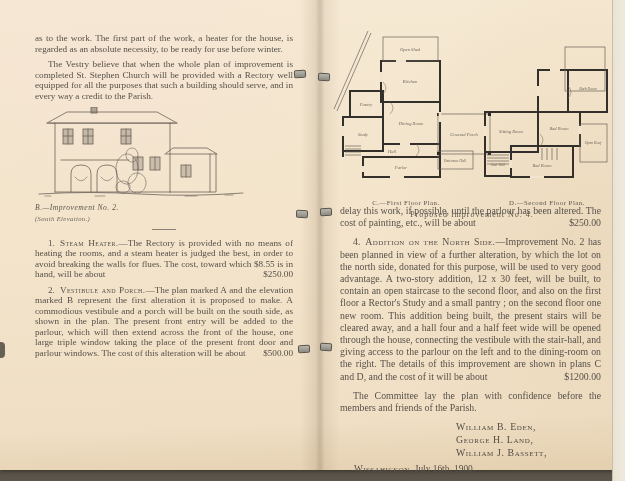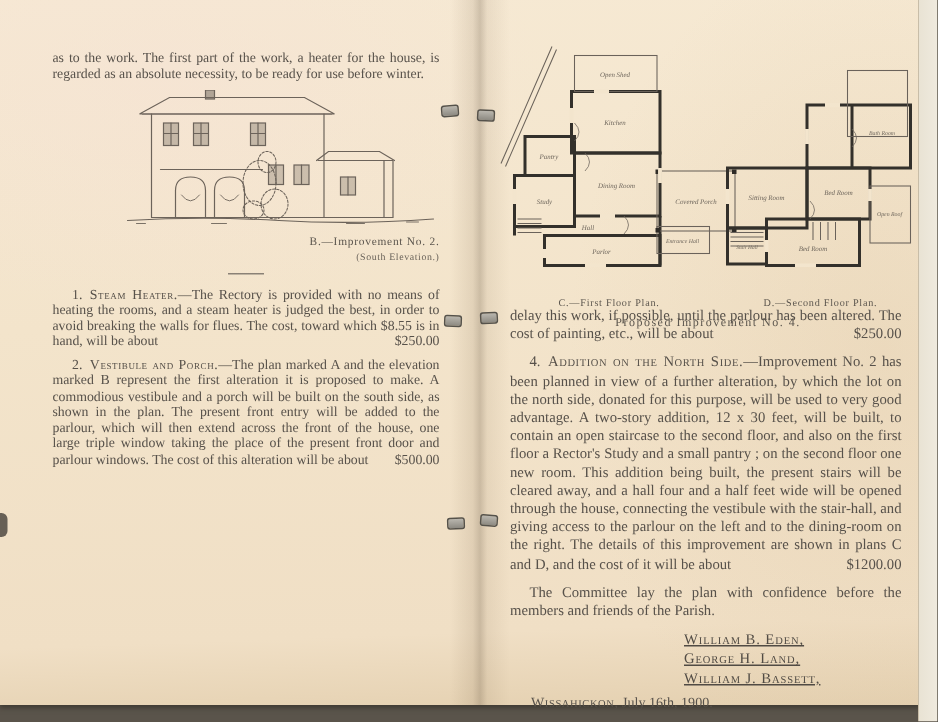--- a/index.html
+++ b/index.html
@@ -18,35 +18,35 @@
   .staple{position:absolute;width:10px;height:6px;background:linear-gradient(180deg,#b9b6ae,#8d8a82);border:1px solid #55524b;border-radius:2px;}
   .edge-mark{position:absolute;left:0;top:342px;width:5px;height:16px;background:#45403a;border-radius:0 4px 4px 0;opacity:.8;}
 
   
   .lp{position:absolute;left:35px;top:33px;width:258px;font-size:9.2px;line-height:10.5px;}
   .para{text-align:justify;margin:0 0 5px 0;}
   .para.indent{text-indent:13px;}
   .num{padding-right:5px;}
   .lead{font-variant:small-caps;letter-spacing:.4px;}
   .cost{float:right;}
-  .figure{margin:6px 0 4px 0;text-align:right;}
+  .figure{margin:6px 0 4px 0;text-align:left;font-style:italic;}
   .fig-cap{font-size:7.6px;letter-spacing:.5px;color:#5c564e;margin-top:3px;}
   .fig-subcap{font-size:6.6px;letter-spacing:.4px;color:#6a635a;margin-top:1px;}
   .heading{font-size:11px;letter-spacing:1.3px;text-align:center;color:#49443e;margin:9px 0 2px 0;font-weight:normal;}
   .rule{width:24px;height:1px;background:#8a8176;margin:4px auto 8px auto;}
 
   
   .plans{position:absolute;left:330px;top:26px;width:284px;height:176px;}
   .plan-cap{position:absolute;font-size:6.8px;letter-spacing:.5px;color:#5c564e;text-align:center;margin-top:19px;}
   .plan-cap.c{left:2px;top:154px;width:148px;}
   .plan-cap.d{left:152px;top:154px;width:130px;}
   .plan-cap.main{left:0;top:165px;width:284px;font-size:8px;letter-spacing:1px;}
   .rp{position:absolute;left:338px;top:205px;width:263px;font-size:9.8px;line-height:12.2px;}
   .rp .para{margin:0 0 7px 2px;}
-  .sig-block{margin:2px 0 0 118px;font-variant:small-caps;letter-spacing:.6px;line-height:12.8px;color:#514b44;text-decoration:underline;}
+  .sig-block{margin:2px 0 0 118px;font-variant:small-caps;letter-spacing:.6px;line-height:12.8px;color:#514b44;}
   .sig-role{font-style:italic;font-variant:normal;letter-spacing:.2px;margin-left:-18px;}
   .dateline{margin:3px 0 0 16px;font-size:9.4px;}
   .sc{font-variant:small-caps;letter-spacing:.4px;}
   svg text{font-family:"Liberation Serif","DejaVu Serif",serif;font-style:italic;fill:#6e665c;}
 </style>
 </head>
 <body>
 
 <div id="scan">
   <div class="paper"></div>
@@ -56,20 +56,21 @@
   <div class="staple" style="left:294px;top:70px;transform:rotate(-4deg)"></div>
   <div class="staple" style="left:318px;top:73px;transform:rotate(3deg)"></div>
   <div class="staple" style="left:296px;top:210px;transform:rotate(2deg)"></div>
   <div class="staple" style="left:320px;top:208px;transform:rotate(-3deg)"></div>
   <div class="staple" style="left:298px;top:345px;transform:rotate(-2deg)"></div>
   <div class="staple" style="left:320px;top:343px;transform:rotate(4deg)"></div>
   <div class="edge-mark"></div>
 
   <div class="lp">
     <p class="para">as to the work.  The first part of the work, a heater for the house, is regarded as an absolute necessity, to be ready for use before winter.</p>
+    <p class="para indent">The Vestry believe that when the whole plan of improvement is completed St. Stephen Church will be provided with a Rectory well equipped for all the purposes that such a building should serve, and in every way a credit to the Parish.</p>
 
     <div class="figure">
       <svg width="212" height="90" viewBox="0 0 212 90">
         <g stroke="#6c635a" stroke-width="0.8" fill="none" stroke-linecap="round">
 
           <path d="M12,16 L32,5 L122,5 L142,16 Z"></path>
           <path d="M14,16 L140,16"></path>
           <rect x="56" y="0" width="6" height="6" fill="rgba(108,99,90,.5)"></rect>
 
           <path d="M20,16 L20,85 M135,16 L135,85 M20,85 L135,85"></path>

